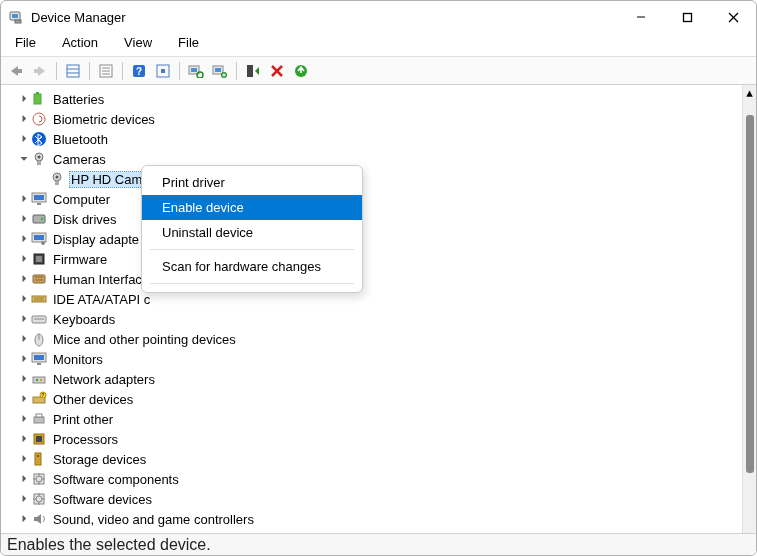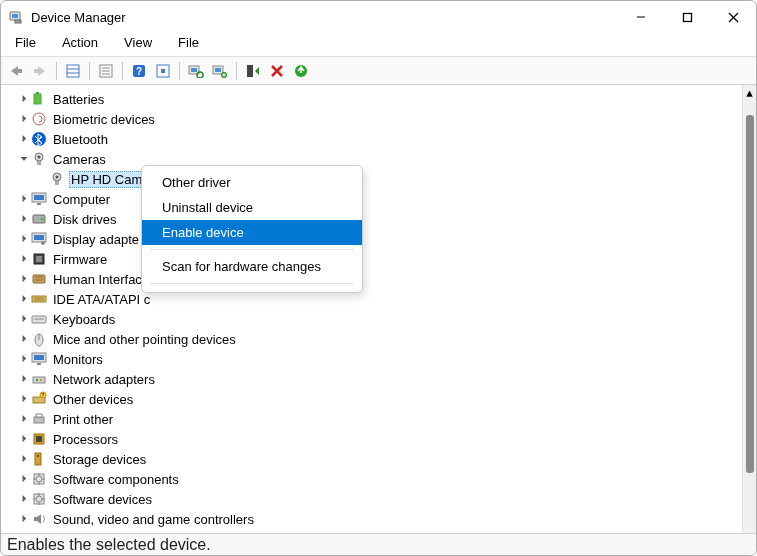--- a/index.html
+++ b/index.html
@@ -403,23 +403,23 @@
           </span>
           <span class="label">Storage controllers</span>
         </div>
       </div>
     <div class="scrollbar-v">
       <div class="scrollbar-arrow">▴</div>
       <div class="scrollbar-thumb"></div>
     </div>
 
     <div class="ctx-menu" id="ctxmenu">
-        <div class="ctx-item">Other driver</div>
+        <div class="ctx-item">Print driver</div>
+        <div class="ctx-item highlight">Enable device</div>
         <div class="ctx-item">Uninstall device</div>
-        <div class="ctx-item highlight">Enable device</div>
         <div class="ctx-sep"></div>
         <div class="ctx-item">Scan for hardware changes</div>
         <div class="ctx-sep"></div>
       </div>
   </div>
 
   <div class="statusbar">
     <span>Enables the selected device.</span>
   </div>
 

